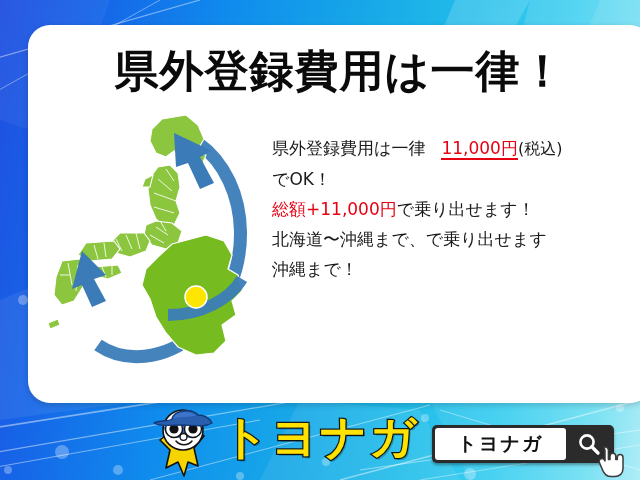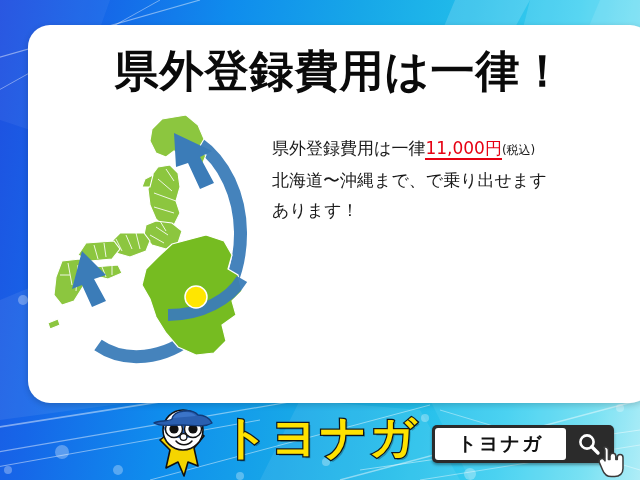--- a/index.html
+++ b/index.html
@@ -85,22 +85,23 @@
     font-family: "DejaVu Sans", "Liberation Sans", sans-serif;
     white-space: nowrap;
   }
   .copy .line { display: block; }
   .copy .gap { height: 14px; }
   .red { color: #e60012; }
   .red-ul {
     color: #e60012;
     border-bottom: 2px solid #e60012;
     padding-bottom: 0px;
-  }
-  .small-note { font-size: 12px; color: #1a1a1a; margin-top: 16px; }
+    margin-left: 16px;
+  }
+  .small-note { font-size: 16px; color: #1a1a1a; margin-top: 16px; }
 
   
   .footer {
     position: absolute;
     left: 0;
     right: 0;
     top: 403px;
     height: 77px;
   }
 
@@ -275,23 +276,27 @@
         <path d="M36,142 L60,166 L48,170 L60,192 L46,198 L36,176 L26,180 Z" fill="#3b7cb8"></path>
 
         <circle cx="150" cy="188" r="11" fill="#ffe600" stroke="#ffffff" stroke-width="1.5"></circle>
       </svg>
     </div>
 
     <div class="copy">
       <span class="line">
         <span>県外登録費用は一律</span><span class="red-ul">11,000円</span><span class="small-note">(税込)</span>
       </span>
+      <span class="line">でOK！</span>
+      <span class="line">
+        <span class="red">総額+11,000円</span><span>で乗り出せます！</span>
+      </span>
       <span class="gap"></span>
       <span class="line">北海道〜沖縄まで、で乗り出せます</span>
-      <span class="line">あります！</span>
+      <span class="line">沖縄まで！</span>
     </div>
 
   </div>
 
   <div class="footer"></div>
 
   <div class="mascot">
     <svg width="74" height="72" viewBox="0 0 74 72">
 
       <path d="M37,28 L50,24 L58,30 L48,42 L52,60 L42,56 L38,70 L32,56 L20,62

